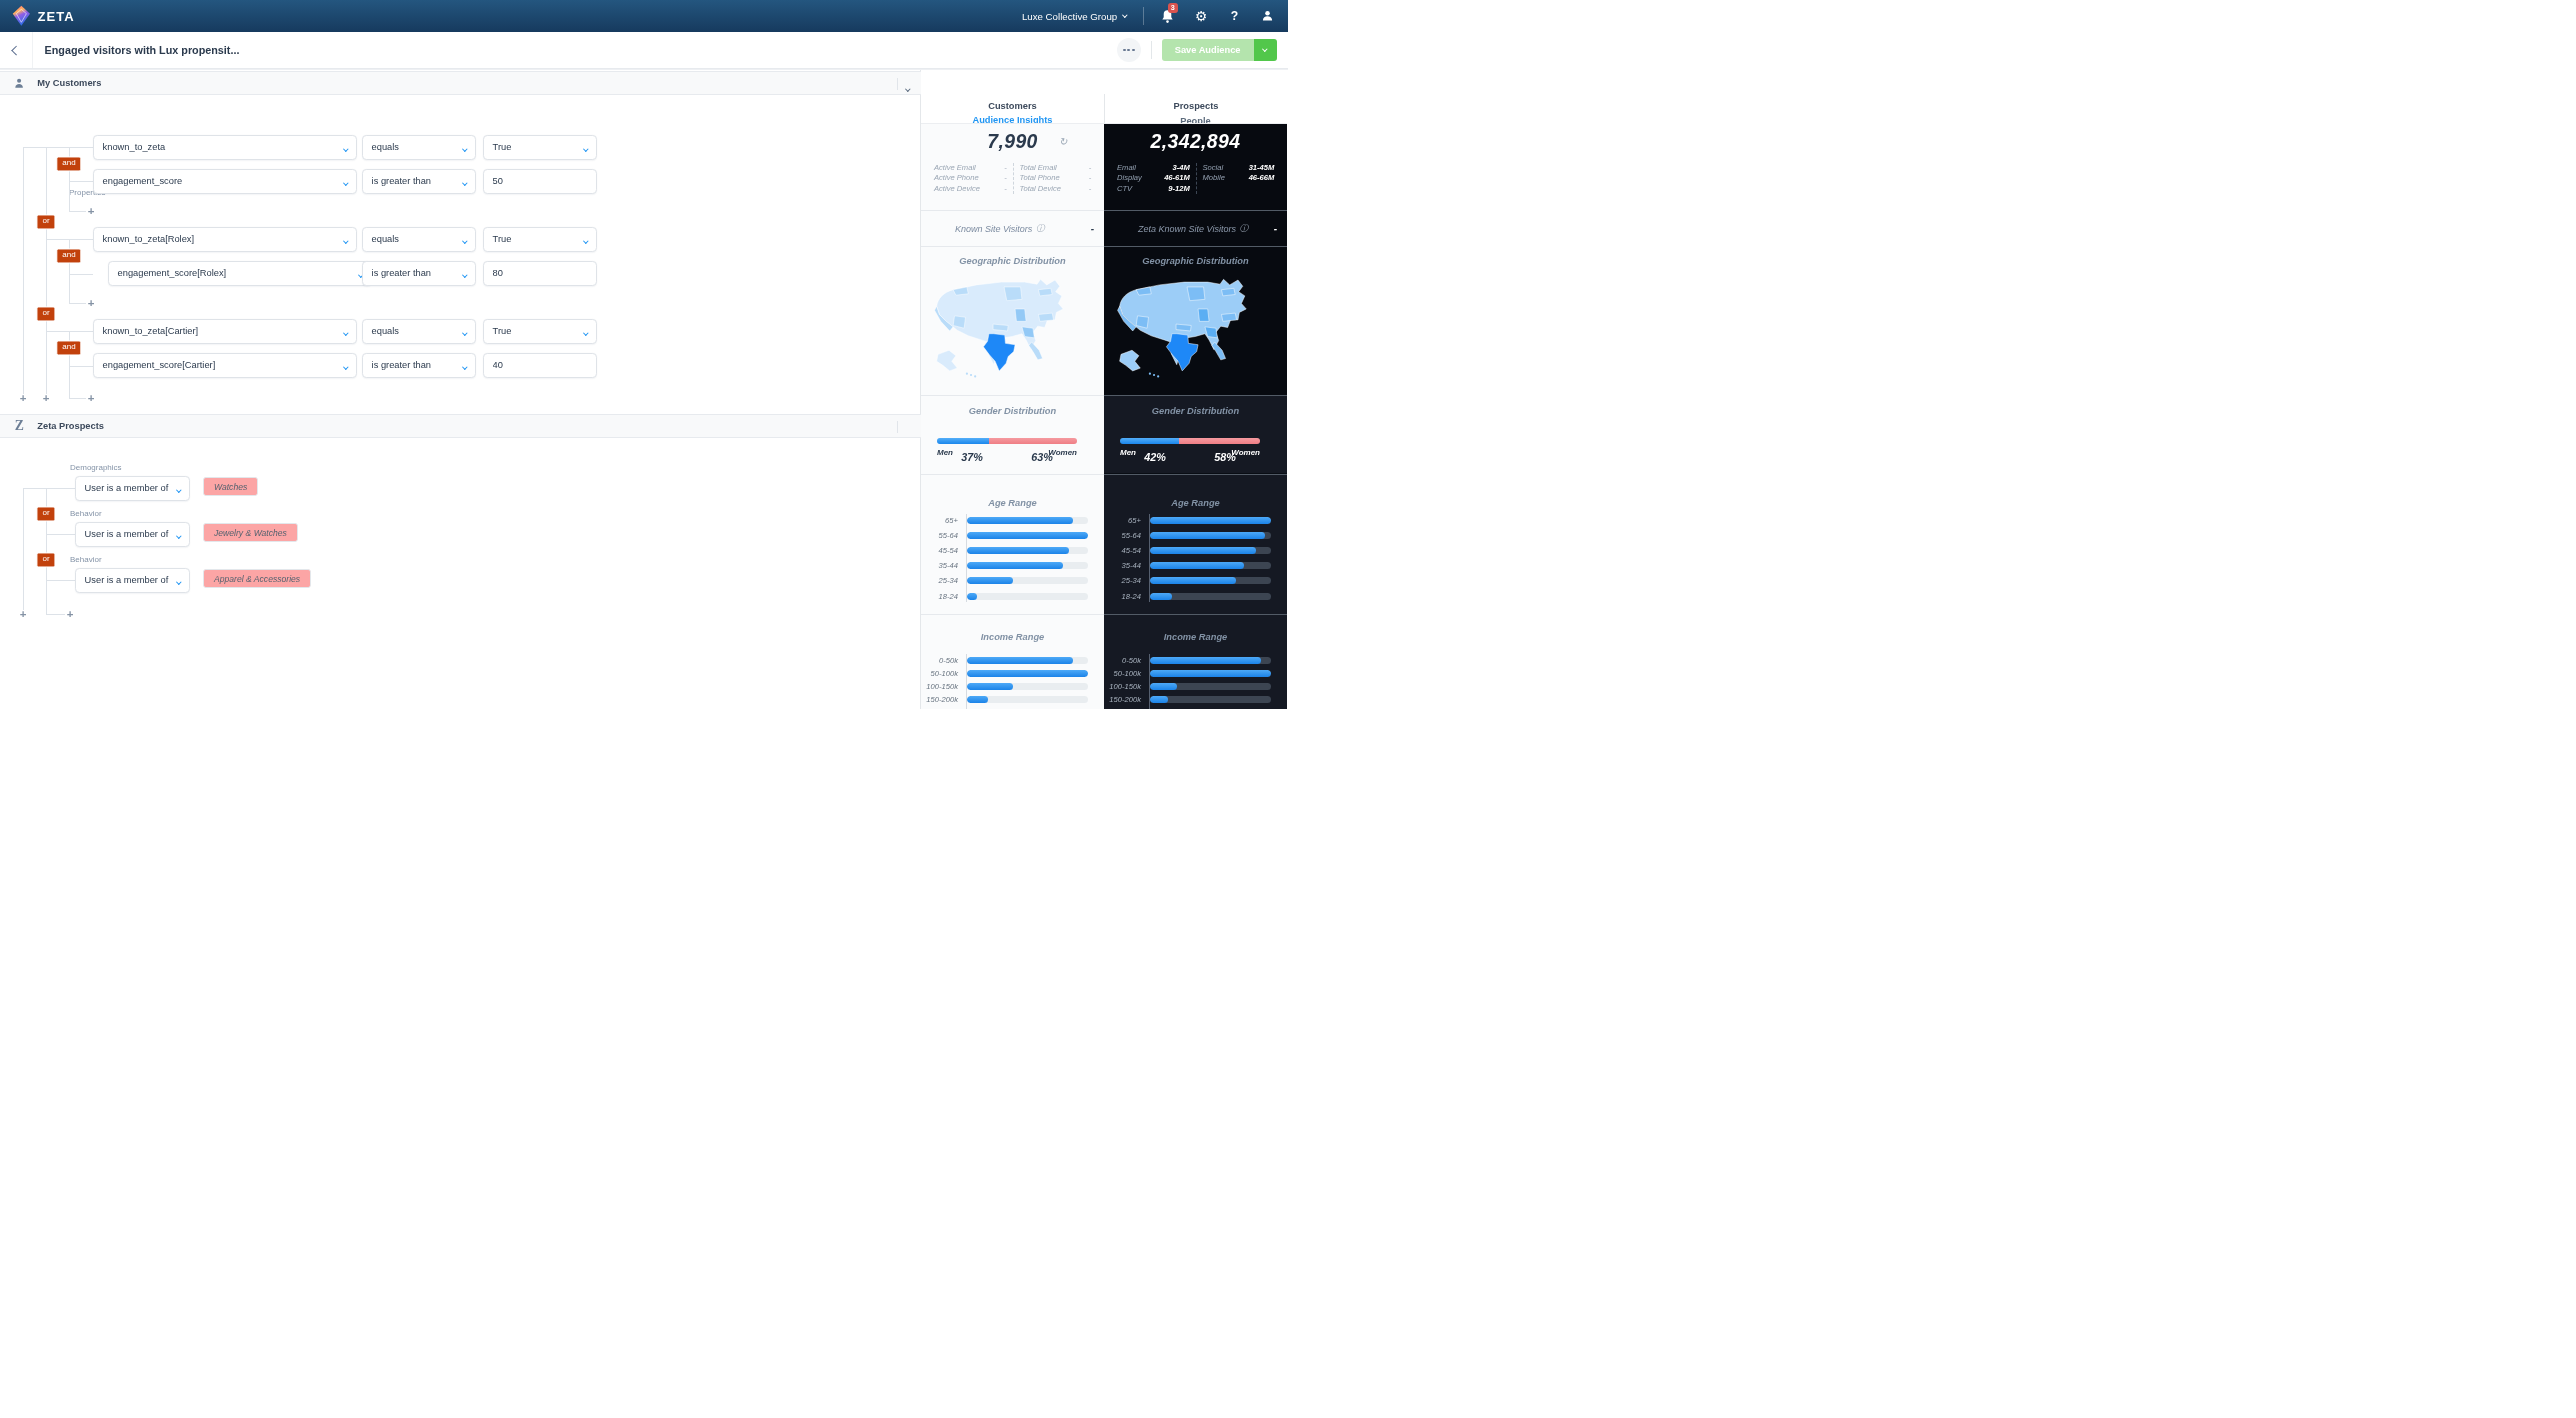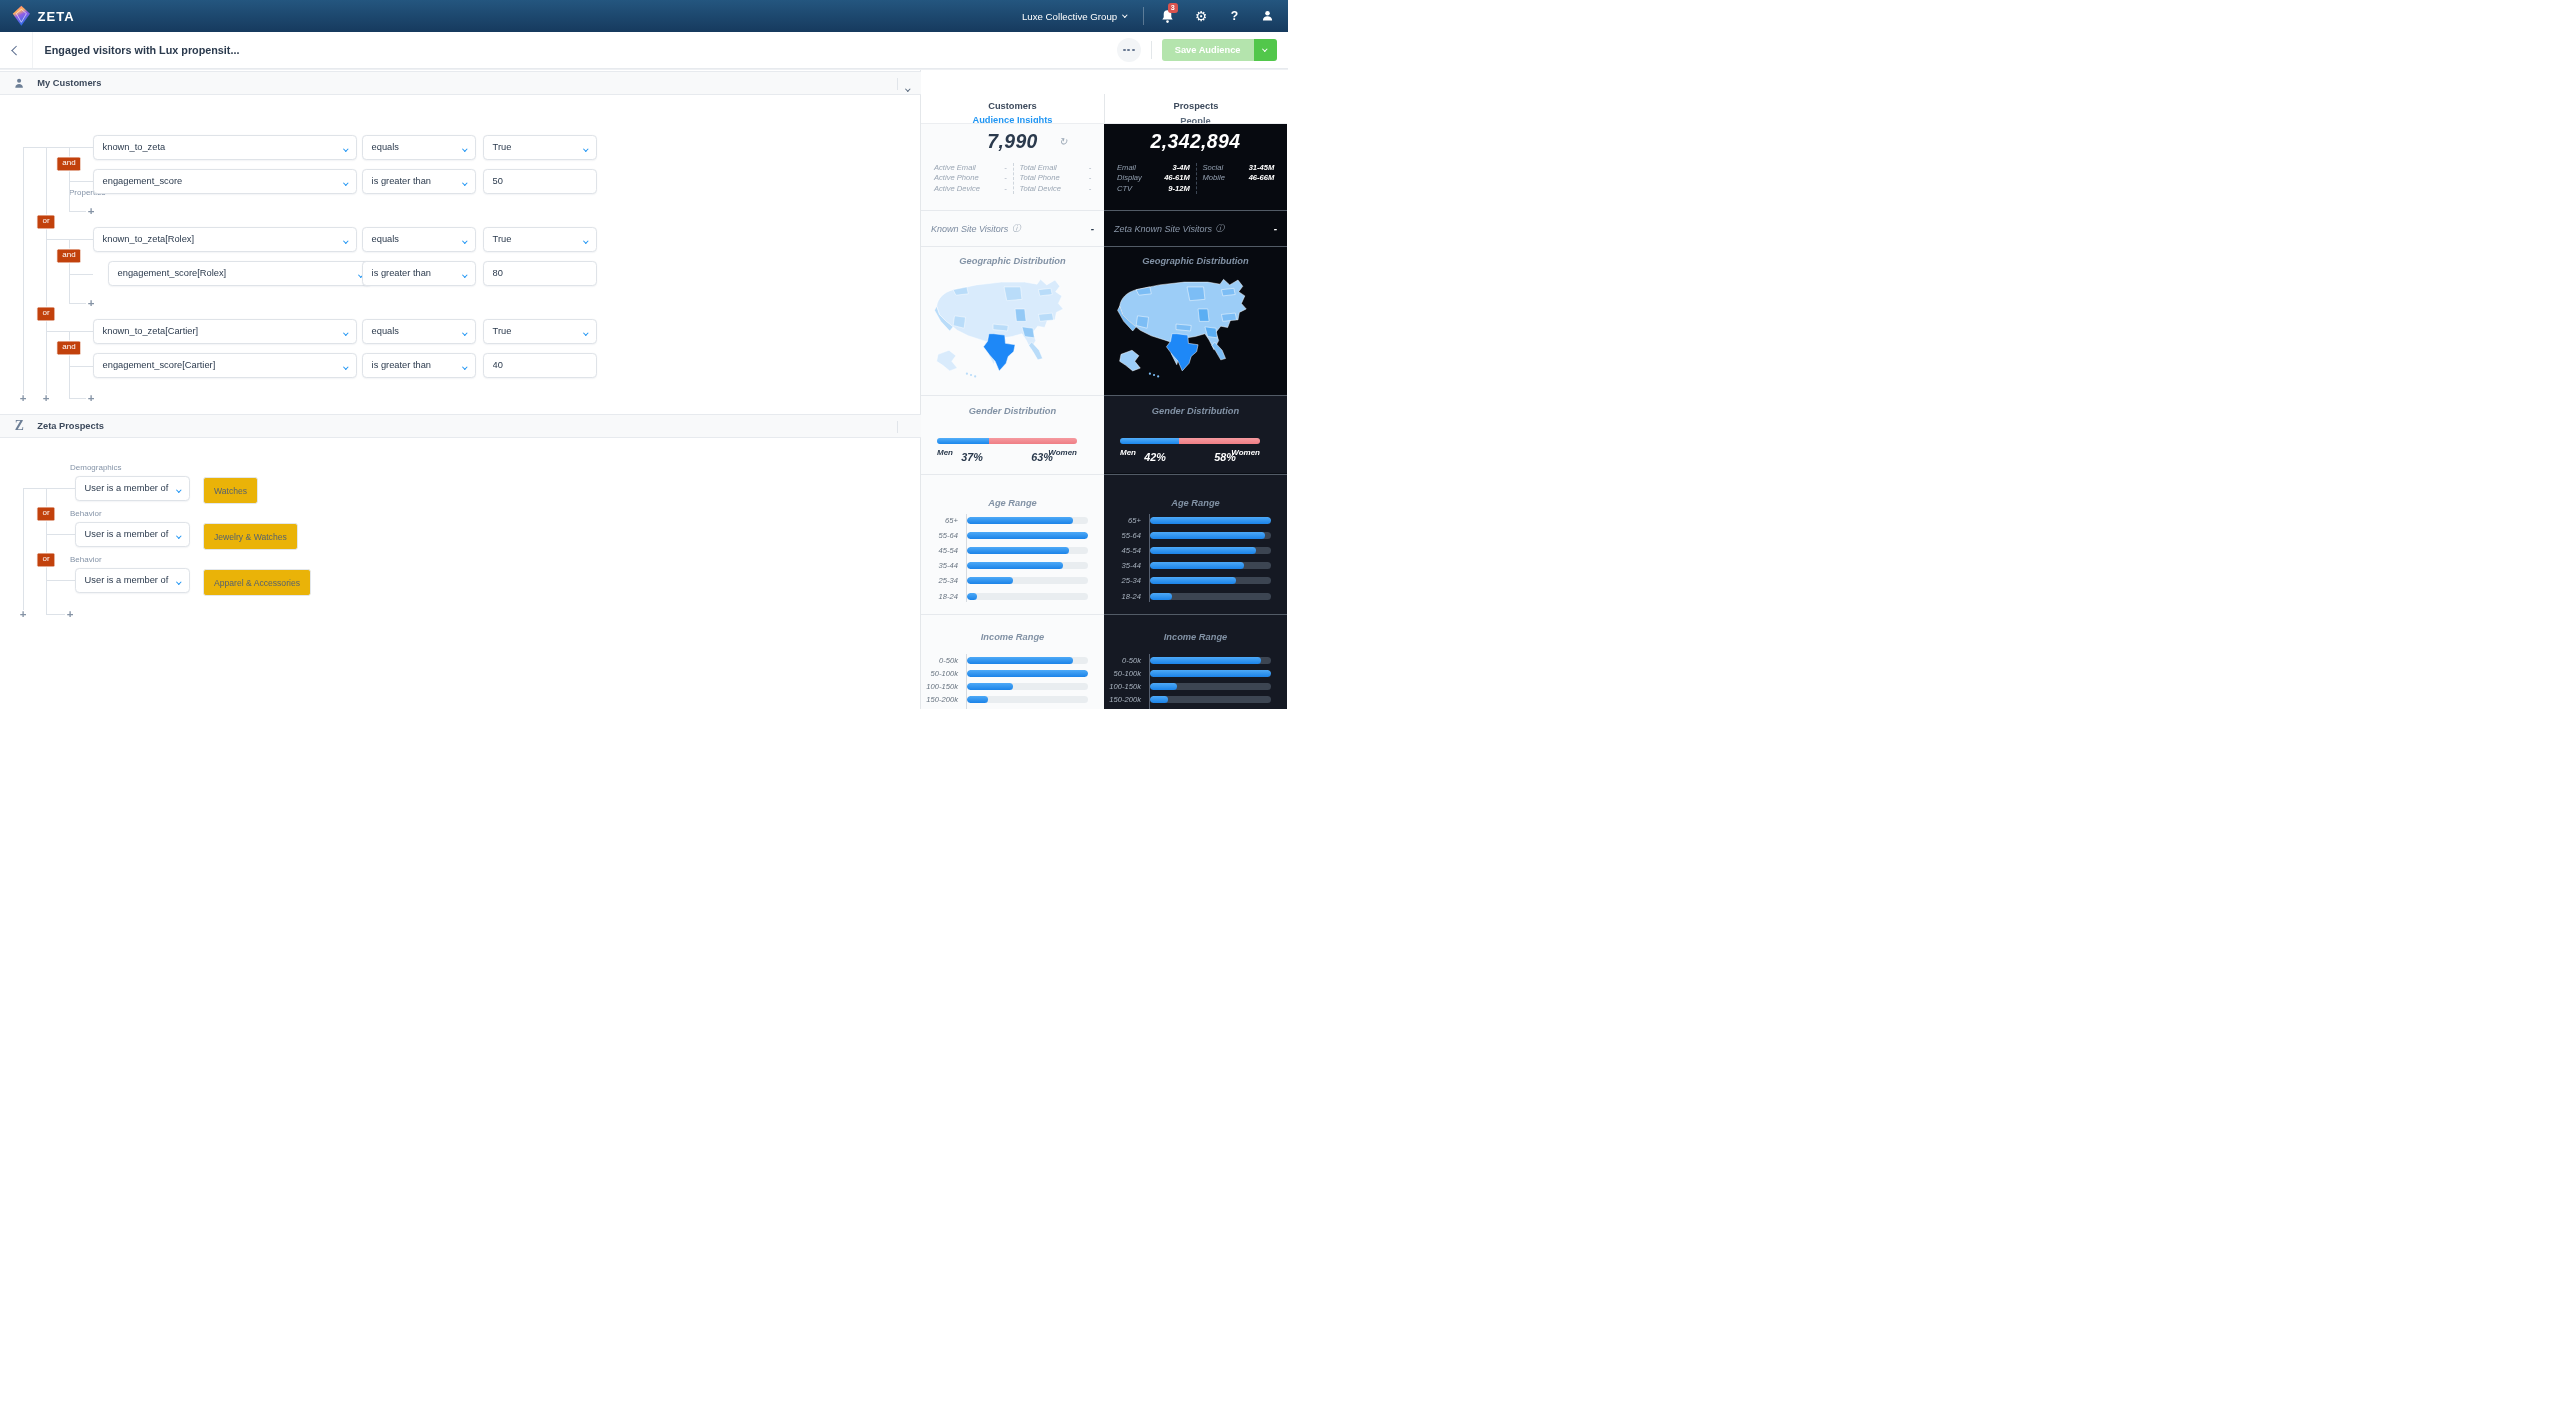--- a/index.html
+++ b/index.html
@@ -43,21 +43,21 @@
   .section-bar .s-title { margin-left:8.6px; font-size:9.3px; font-weight:700; color:#3d4a5c; }
   .bar-divider { position:absolute; left:897px; top:5.8px; width:0.7px; height:12.2px; background:#e1e5ea; }
   .bar-chev { position:absolute; left:906px; top:8.6px; color:#5a6b7f; cursor:pointer; }
   .z-glyph { font-size:13.7px; font-weight:700; color:#6d7f96; font-family:"Liberation Serif", serif; }
 
   .grp-label { position:absolute; font-size:8px; color:#8493a7; }
 
   .sel { position:absolute; height:24.5px; background:#fff; border:0.7px solid #dfe3e8; border-radius:4.3px; box-shadow:0 0.7px 1.4px rgba(20,40,80,.05); display:flex; align-items:center; padding:0 8.6px; font-size:9.3px; color:#2b3a4d; cursor:pointer; }
   .sel .sel-chev { margin-left:auto; color:#2196f3; }
   .val-input { position:absolute; height:24.5px; background:#fff; border:0.7px solid #dfe3e8; border-radius:4.3px; box-shadow:0 0.7px 1.4px rgba(20,40,80,.05); padding:0 8.6px; font-size:9.3px; color:#2b3a4d; font-family:"Liberation Sans",sans-serif; outline:none; }
-  .tag { position:absolute; height:27px; background:#eab308; border:0.7px solid #e3e7eb; border-radius:2.9px; display:flex; align-items:center; padding:0 10px; font-size:8.6px; color:#55626f; }
+  .tag { position:absolute; height:19px; background:#fca5a5; border:0.7px solid #e3e7eb; border-radius:2.9px; display:flex; align-items:center; padding:0 10px; font-size:8.6px; color:#55626f;font-style:italic; }
 
   .tline { position:absolute; background:#dde2e8; }
   .conn { position:absolute; transform:translate(-50%,-50%); background:#c2410c; color:#fff; font-size:8px; line-height:8px; padding:2.2px 5px 2.9px; border-radius:2.2px; border:1.4px solid #fff; }
   .plus { position:absolute; transform:translate(-50%,-50%); color:#8593a5; font-size:11.5px; font-weight:700; line-height:10px; cursor:pointer; }
 
   
   .right-panel { position:relative; width:367px; height:100%; background:#fff; }
   .tabs { position:absolute; top:1.4px; left:0; width:367px; height:36px; display:flex;margin-top:32px; }
   .tab { width:183px; display:flex; align-items:center; justify-content:center; font-size:9.3px; font-weight:700; color:#5d6b7c; border-bottom:0.7px solid #e4e7ea; cursor:pointer; }
   .tab.active { color:#2196f3; border-bottom:2.2px solid #2196f3; }
@@ -81,21 +81,21 @@
   .stat-col { width:50%; padding:0 5.8px; }
   .stat-col + .stat-col { border-left:0.7px dashed #cfd6dd; }
   .dark .stat-col + .stat-col { border-left:0.7px dashed #3c4654; }
   .stat-row { display:flex; justify-content:space-between; font-size:7.6px; line-height:10.4px; }
   .light .stat-row .sl, .light .stat-row .sv { color:#9aa6b4; }
   .dark .stat-row .sl { color:#93a0b0; }
   .dark .stat-row .sv { color:#fff; font-weight:700; }
 
   .known-row { position:absolute; top:86px; left:0; width:183px; height:36px; display:flex; align-items:center; padding:0 10px; border-top:0.7px solid #e6e9ed; }
   .dark .known-row { border-top:0.7px solid #525b66; }
-  .known-label { font-size:9px; color:#7c8ba0; }
+  .known-label { font-size:9px; color:#7c8ba0;margin-left:24px; }
   .dark .known-label { color:#8c99ab; }
   .info-ic { margin-left:3.6px; font-size:8.6px; color:#9aa6b4; }
   .known-val { margin-left:auto; font-size:10px; font-weight:700; }
   .light .known-val { color:#2b3a4d; }
   .dark .known-val { color:#fff; }
 
   .sect { position:absolute; left:0; width:183px; border-top:0.7px solid #e6e9ed; }
   .dark .sect { border-top:0.7px solid #525b66; background:#151923; }
   .sect-title { width:100%; text-align:center; font-size:9.3px; font-weight:700; color:#8292a5; }
 

